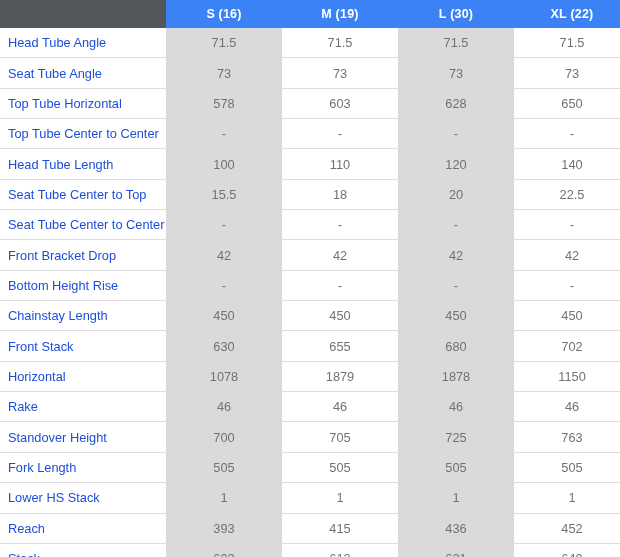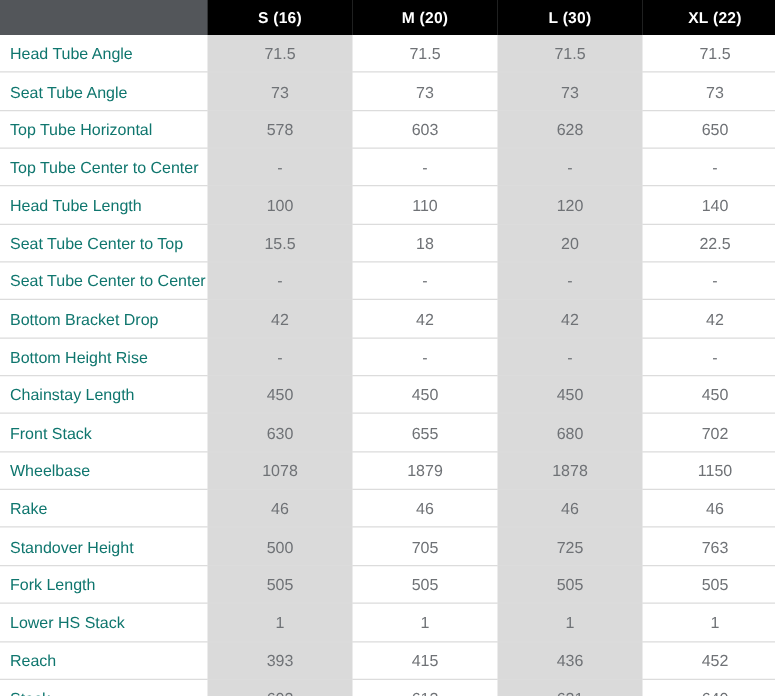--- a/index.html
+++ b/index.html
@@ -38,21 +38,21 @@
   }
   thead th {
     padding: 0;
     margin: 0;
     height: 28px;
     line-height: 28px;
     color: #ffffff;
     font-size: 12.5px;
     font-weight: bold;
     text-align: center;
-    background: #000000;
+    background: #3b82f6;
     border: 0;
     letter-spacing: .2px;
   }
   thead th.head-corner {
     background: #53565a;
   }
 
   
   tbody tr {
     height: 29.35px;
@@ -66,21 +66,21 @@
     color: #6f7276;
     vertical-align: middle;
     background: transparent;
   }
   tbody tr:last-child td {
     border-bottom: none;
   }
   td.label-cell {
     text-align: left;
     padding-left: 8px;
-    color: #0f766e;
+    color: #1d4ed8;
   }
   td.value-cell {
     text-align: center;
     color: #6f7276;
   }
 
   
   .stripe {
     position: absolute;
     top: 28px;
@@ -110,21 +110,21 @@
       <col class="col-label">
       <col class="col-size">
       <col class="col-size">
       <col class="col-size">
       <col class="col-size">
     </colgroup>
     <thead>
       <tr class="head-row">
         <th class="head-corner"></th>
         <th>S (16)</th>
-        <th>M (20)</th>
+        <th>M (19)</th>
         <th>L (30)</th>
         <th>XL (22)</th>
       </tr>
     </thead>
     <tbody id="table-body">
         <tr>
           <td class="label-cell">Head Tube Angle</td>
           <td class="value-cell">71.5</td>
           <td class="value-cell">71.5</td>
           <td class="value-cell">71.5</td>
@@ -166,21 +166,21 @@
           <td class="value-cell">22.5</td>
         </tr>
         <tr>
           <td class="label-cell">Seat Tube Center to Center</td>
           <td class="value-cell">-</td>
           <td class="value-cell">-</td>
           <td class="value-cell">-</td>
           <td class="value-cell">-</td>
         </tr>
         <tr>
-          <td class="label-cell">Bottom Bracket Drop</td>
+          <td class="label-cell">Front Bracket Drop</td>
           <td class="value-cell">42</td>
           <td class="value-cell">42</td>
           <td class="value-cell">42</td>
           <td class="value-cell">42</td>
         </tr>
         <tr>
           <td class="label-cell">Bottom Height Rise</td>
           <td class="value-cell">-</td>
           <td class="value-cell">-</td>
           <td class="value-cell">-</td>
@@ -194,36 +194,36 @@
           <td class="value-cell">450</td>
         </tr>
         <tr>
           <td class="label-cell">Front Stack</td>
           <td class="value-cell">630</td>
           <td class="value-cell">655</td>
           <td class="value-cell">680</td>
           <td class="value-cell">702</td>
         </tr>
         <tr>
-          <td class="label-cell">Wheelbase</td>
+          <td class="label-cell">Horizontal</td>
           <td class="value-cell">1078</td>
           <td class="value-cell">1879</td>
           <td class="value-cell">1878</td>
           <td class="value-cell">1150</td>
         </tr>
         <tr>
           <td class="label-cell">Rake</td>
           <td class="value-cell">46</td>
           <td class="value-cell">46</td>
           <td class="value-cell">46</td>
           <td class="value-cell">46</td>
         </tr>
         <tr>
           <td class="label-cell">Standover Height</td>
-          <td class="value-cell">500</td>
+          <td class="value-cell">700</td>
           <td class="value-cell">705</td>
           <td class="value-cell">725</td>
           <td class="value-cell">763</td>
         </tr>
         <tr>
           <td class="label-cell">Fork Length</td>
           <td class="value-cell">505</td>
           <td class="value-cell">505</td>
           <td class="value-cell">505</td>
           <td class="value-cell">505</td>

